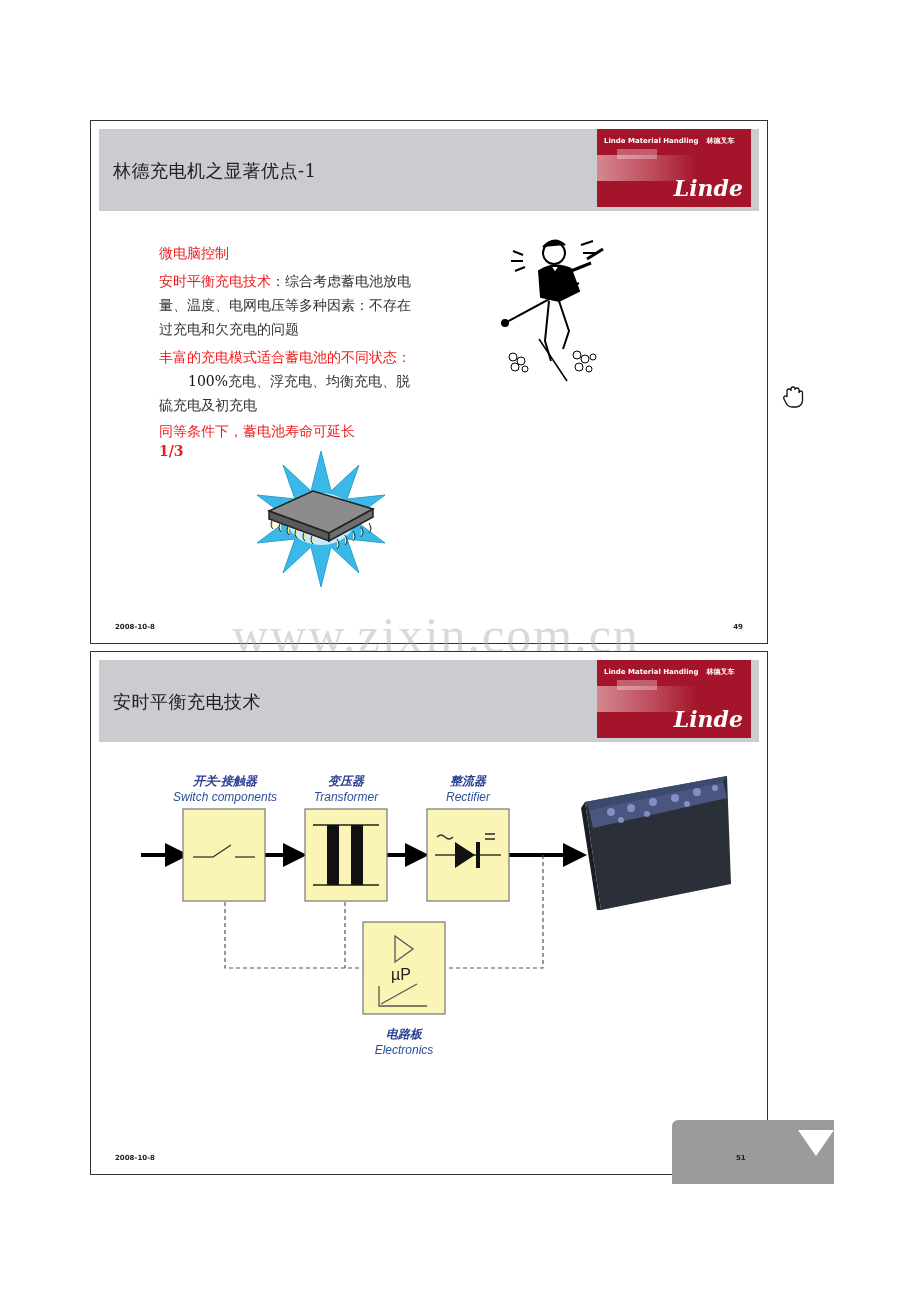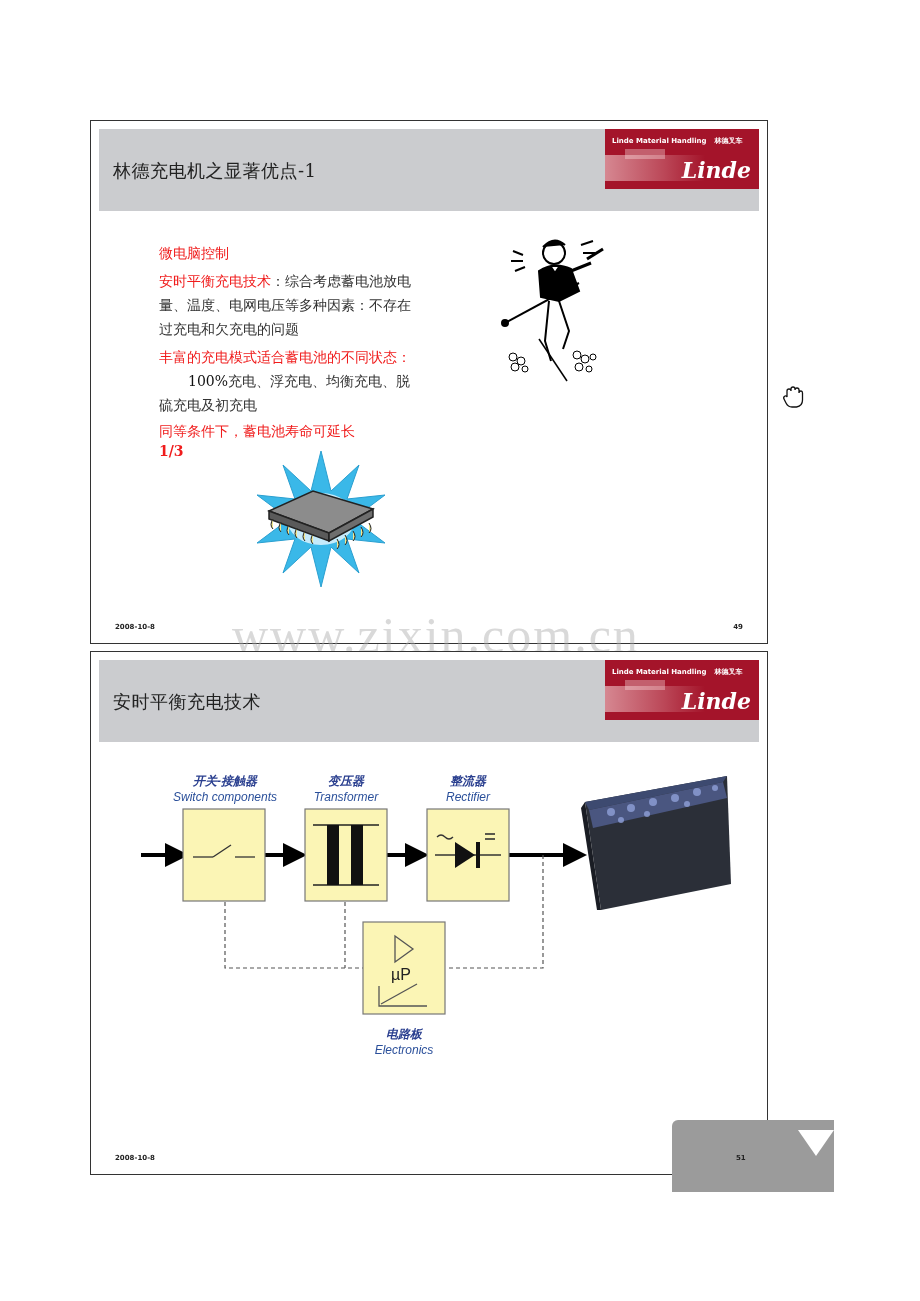--- a/index.html
+++ b/index.html
@@ -3,42 +3,42 @@
 <meta charset="utf-8">
 <style>
   html, body { margin:0; padding:0; }
   body { width:920px; height:1301px; background:#ffffff; position:relative; overflow:hidden;
          font-family:"DejaVu Sans", sans-serif; }
   .slide { position:absolute; left:90px; width:678px; border:1px solid #333; background:#fff; box-sizing:border-box; }
   #slide1 { top:120px; height:524px; }
   #slide2 { top:651px; height:524px; }
   .hdr { position:absolute; left:8px; top:8px; width:660px; height:82px; background:#cbcccf; }
   .hdr-title { position:absolute; left:14px; top:30px; font-family:"DejaVu Serif", serif; font-size:18px; color:#222; letter-spacing:0.5px; }
-  .logo { position:absolute; right:0; top:0; width:154px; height:60px; background:#a4142a; overflow:hidden;margin-left:41px; }
+  .logo { position:absolute; right:8px; top:0; width:154px; height:78px; background:#a4142a; overflow:hidden;margin-left:41px; }
   .logo-top { position:absolute; left:7px; top:7px; font-size:7px; color:#fff; font-weight:bold; white-space:nowrap; }
   .logo-top span { margin-left:8px; }
   .logo-streak { position:absolute; left:0; top:26px; width:100px; height:26px;
      background:linear-gradient(90deg, rgba(255,230,230,0.55), rgba(255,220,220,0.25) 60%, rgba(164,20,42,0)); }
   .logo-streak2 { position:absolute; left:20px; top:20px; width:40px; height:10px; background:rgba(255,235,235,0.35); }
   .logo-word { position:absolute; right:8px; bottom:6px; font-family:"DejaVu Serif", serif; font-style:italic; font-weight:bold; font-size:22px; color:#fff; }
   .footer-date { position:absolute; left:24px; bottom:12px; font-size:7px; font-weight:bold; color:#222; }
   .footer-page { position:absolute; right:24px; bottom:12px; font-size:7px; font-weight:bold; color:#222; }
   .body-text { position:absolute; left:68px; top:120px; width:262px; font-family:"DejaVu Serif", serif; font-size:14px; line-height:24px; color:#333; }
   .body-text p { margin:0 0 4px 0; }
   .red { color:#f01c1c; }
   .bold { font-weight:normal; color:#111;margin-left:29px; }
   .tight { line-height:18px;text-align:center; }
   .cartoon { position:absolute; left:408px; top:110px; width:110px; height:160px; }
   .chip { position:absolute; left:164px; top:330px; width:132px; height:136px; }
   .watermark { position:absolute; left:232px; top:606px; font-family:Liberation Serif, serif; font-size:50px; color:rgba(170,170,170,0.45); letter-spacing:2px; pointer-events:none; }
   .cursor { position:absolute; left:782px; top:385px; width:22px; height:24px; }
   .diagram { position:absolute; left:0; top:0; width:678px; height:524px; }
   .lbl-cn { position:absolute; font-family:Liberation Sans, sans-serif; font-style:italic; font-weight:bold; font-size:12px; color:#2a3f8f; text-align:center; }
   .lbl-en { position:absolute; font-family:"Liberation Sans", sans-serif; font-style:italic; font-size:12px; color:#2a4f9a; text-align:center; white-space:nowrap; }
-  .nav-panel { position:absolute; left:672px; top:1120px; width:162px; height:72px; background:#9b9b9b; border-radius:6px 0 0 0; }
+  .nav-panel { position:absolute; left:672px; top:1120px; width:162px; height:64px; background:#9b9b9b; border-radius:6px 0 0 0; }
   .nav-page { position:absolute; left:64px; top:34px; font-size:7px; color:#222; font-weight:bold; }
   .nav-arrow { position:absolute; right:0; top:10px; width:0; height:0; border-left:18px solid transparent; border-right:18px solid transparent; border-top:26px solid #fff; }
 </style>
 </head>
 <body>
 
 <div class="slide" id="slide1">
   <div class="hdr">
     <div class="hdr-title">林德充电机之显著优点-1</div>
     <div class="logo">

